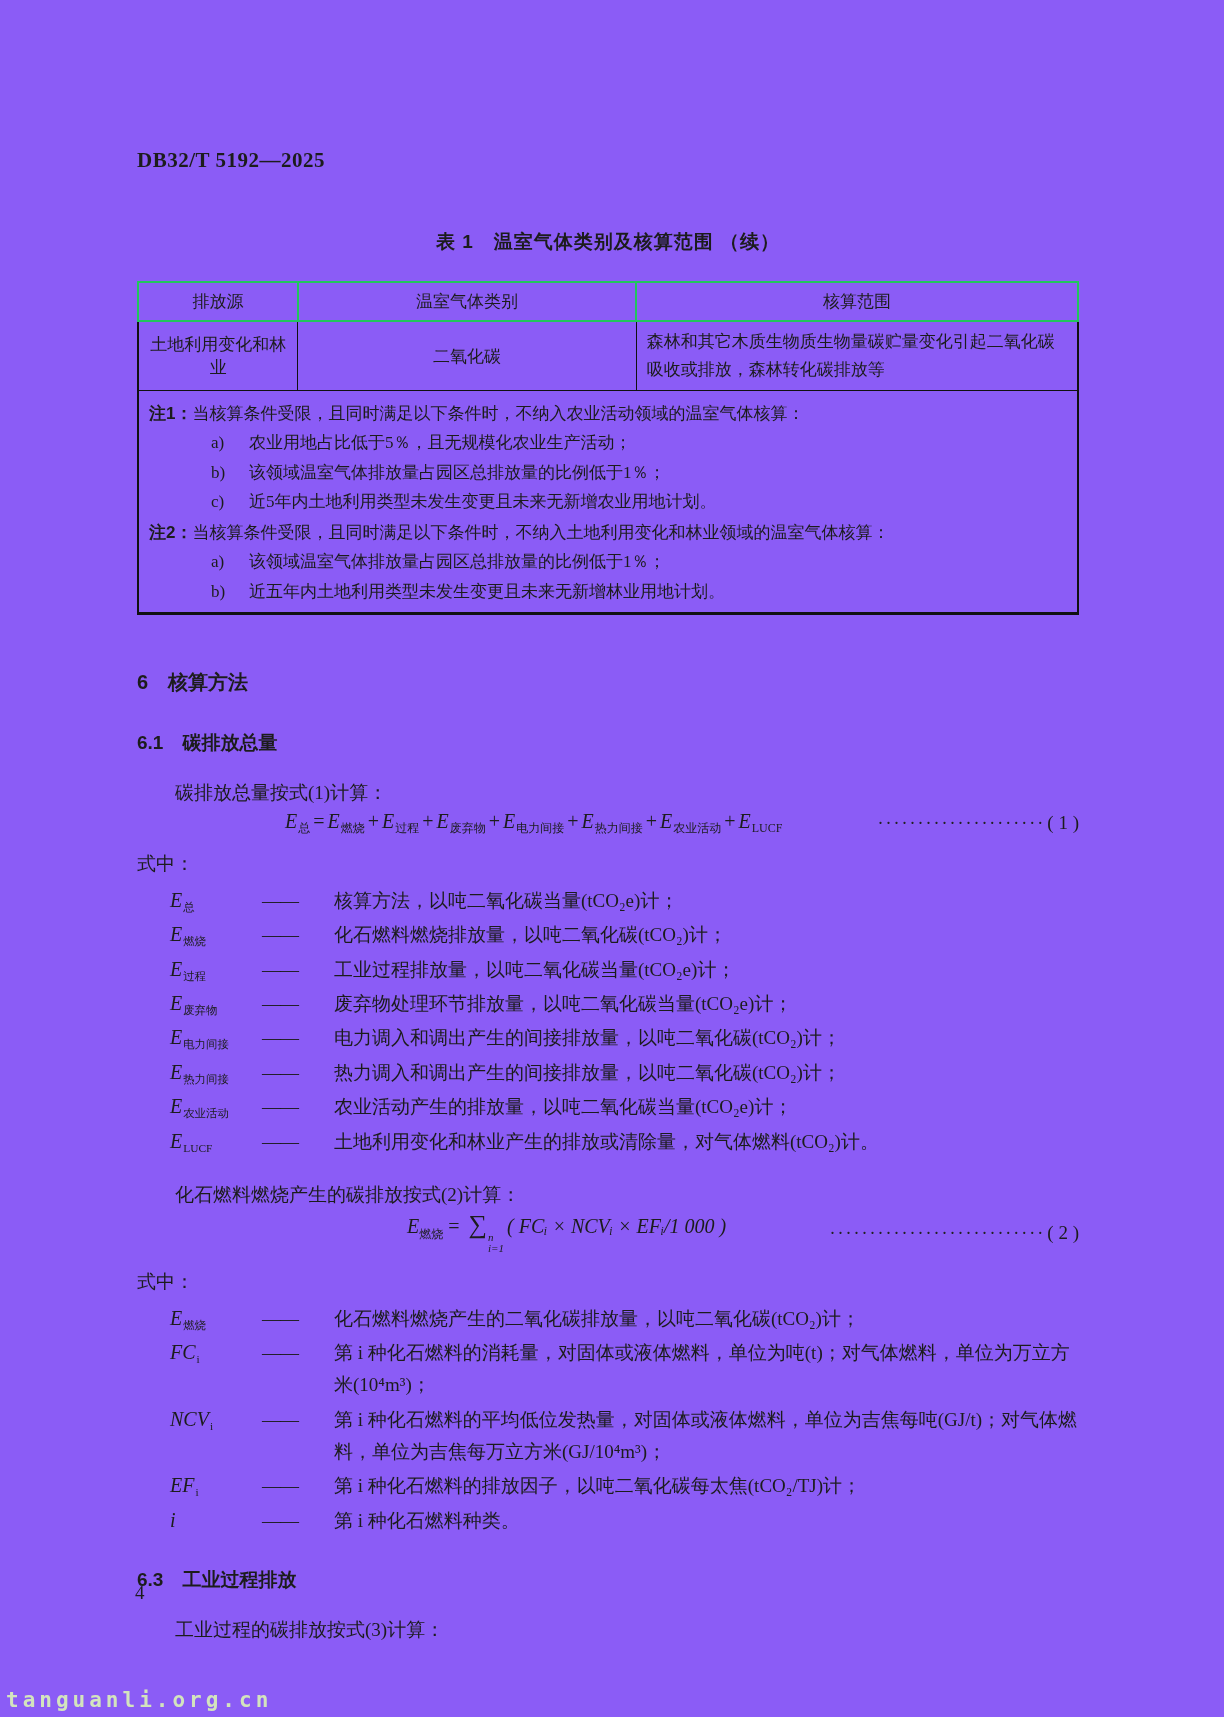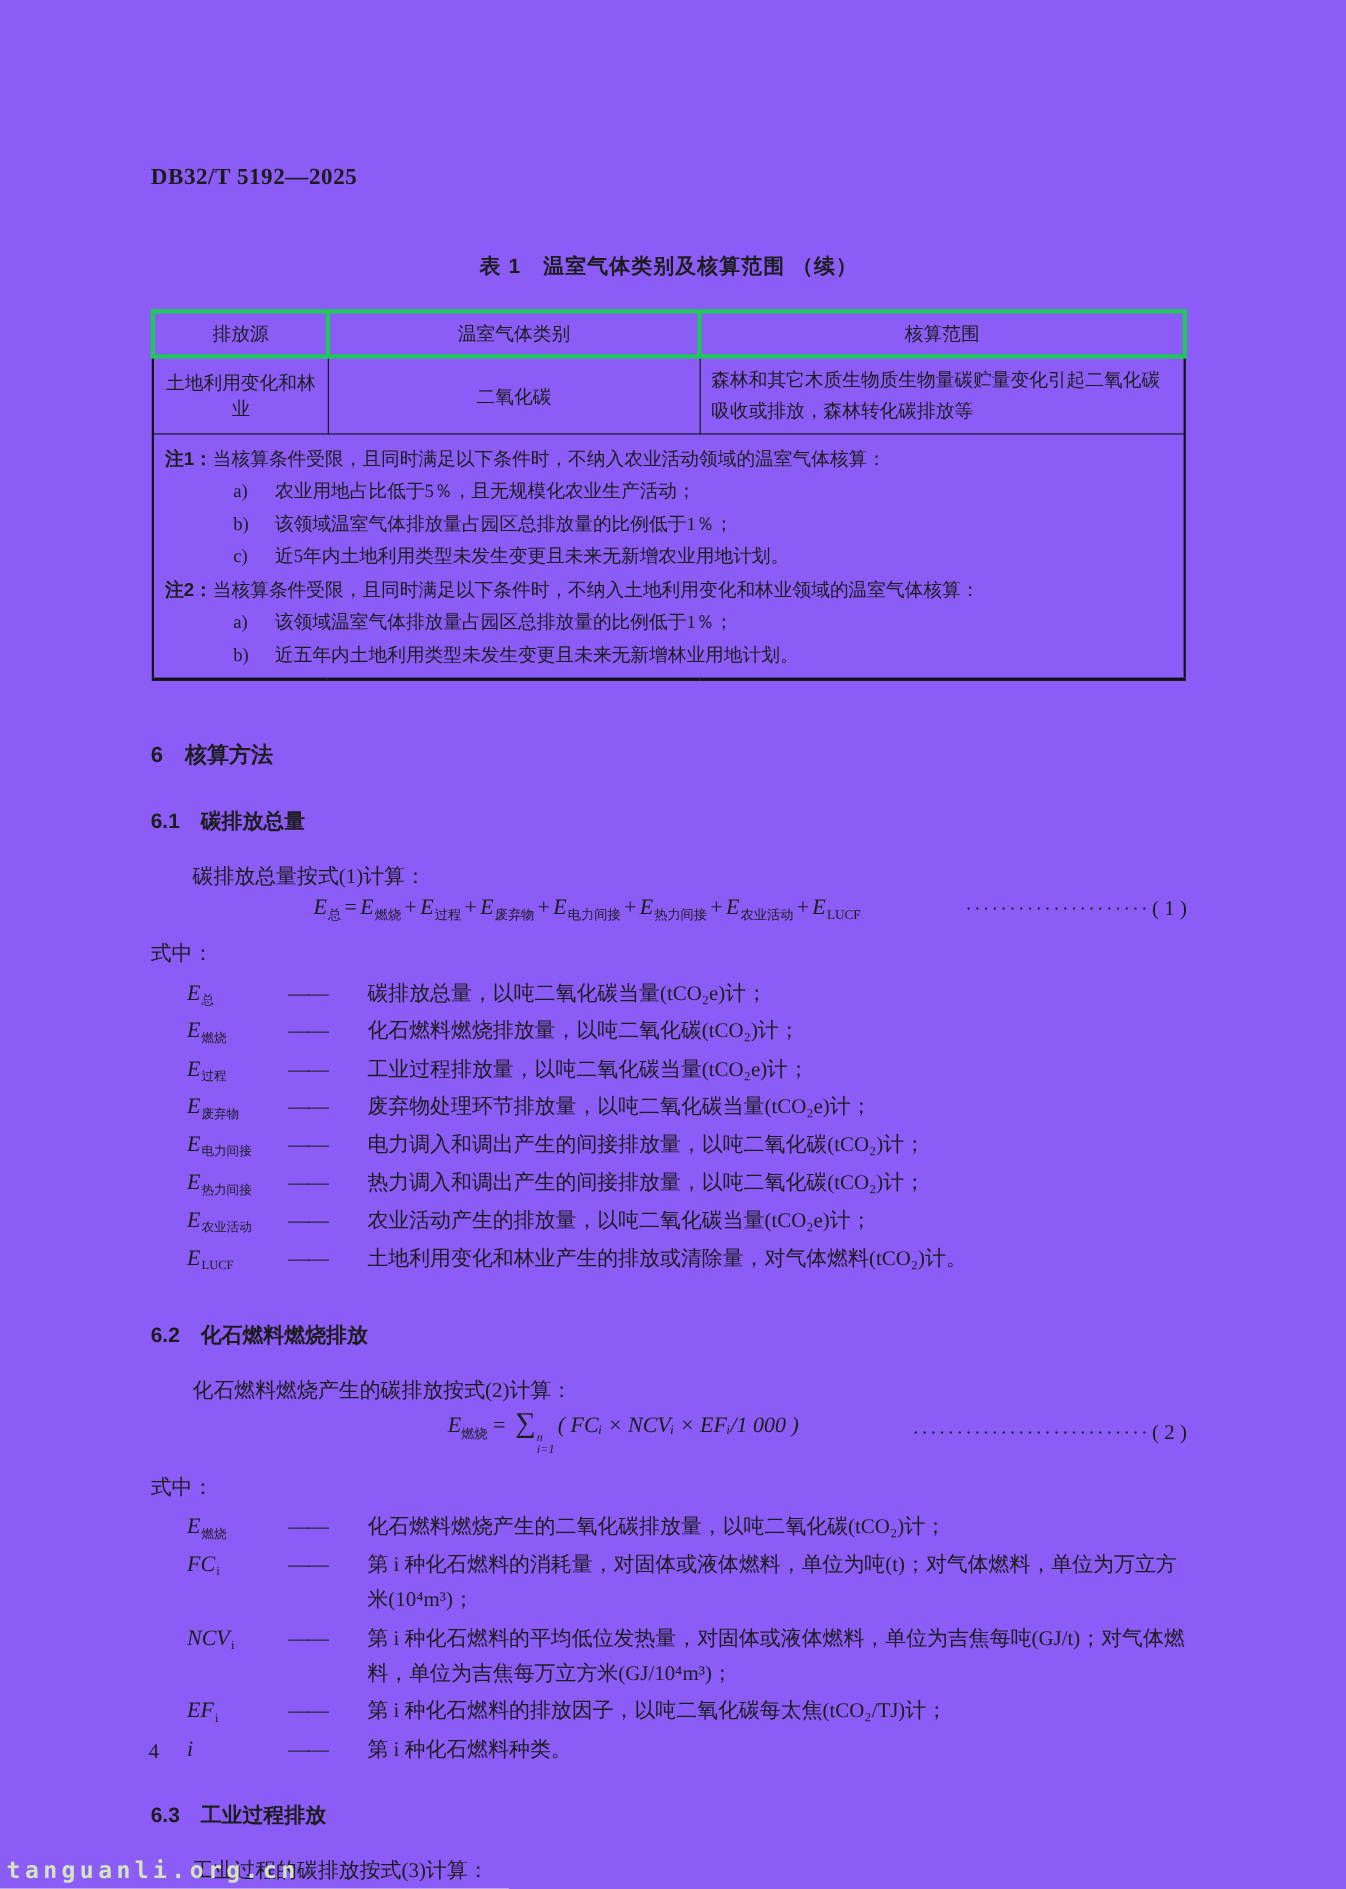--- a/index.html
+++ b/index.html
@@ -21,21 +21,21 @@
     margin-top:56px;text-align:center;
     font-family:"Liberation Sans","DejaVu Sans",sans-serif;
     font-weight:bold;font-size:19px;letter-spacing:1px;
   }
   table.gb-table{
     margin-top:26px;width:942px;border-collapse:collapse;
     border:2px solid #111;border-bottom-width:3px;
     font-size:17px;
   }
   table.gb-table th{
-    border:4px solid #22c55e;font-weight:normal;
+    border:2px solid #22c55e;font-weight:normal;
     padding:7px 4px;text-align:center;font-size:17px;
   }
   table.gb-table td{border:1px solid #111;padding:6px 10px;vertical-align:middle;}
   td.center{text-align:center;}
   td.scope-cell{text-align:left;line-height:1.65;padding:6px 14px;}
   td.notes-cell{padding:10px 16px 14px 16px;line-height:1.72;}
   .note-head{margin-top:2px;}
   .note-label{font-family:"Liberation Sans",sans-serif;font-weight:bold;}
   .note-item{margin-left:62px;}
   .ni-label{display:inline-block;min-width:38px;}
@@ -157,21 +157,21 @@
       <span class="f-num">( 1 )</span>
     </div>
 
     <p class="para where">式中：</p>
 
     <div class="def-list">
 
         <div class="def-item">
           <span class="def-sym"><i>E</i><sub>总</sub></span>
           <span class="def-dash">——</span>
-          <span class="def-desc">碳排放总量，以吨二氧化碳当量(tCO₂e)计；</span>
+          <span class="def-desc">核算方法，以吨二氧化碳当量(tCO₂e)计；</span>
         </div>
 
         <div class="def-item">
           <span class="def-sym"><i>E</i><sub>燃烧</sub></span>
           <span class="def-dash">——</span>
           <span class="def-desc">化石燃料燃烧排放量，以吨二氧化碳(tCO₂)计；</span>
         </div>
 
         <div class="def-item">
           <span class="def-sym"><i>E</i><sub>过程</sub></span>
@@ -203,21 +203,20 @@
           <span class="def-desc">农业活动产生的排放量，以吨二氧化碳当量(tCO₂e)计；</span>
         </div>
 
         <div class="def-item">
           <span class="def-sym"><i>E</i><sub>LUCF</sub></span>
           <span class="def-dash">——</span>
           <span class="def-desc">土地利用变化和林业产生的排放或清除量，对气体燃料(tCO₂)计。</span>
         </div>
       </div>
 
-    <h3 class="subsec" style="margin-top:40px">6.2　化石燃料燃烧排放</h3>
     <p class="para indent">化石燃料燃烧产生的碳排放按式(2)计算：</p>
 
     <div class="formula-line">
       <span class="f-body f2-body">
         <i>E</i><sub class="t-sub">燃烧</sub><span> = </span><span class="sigma">∑</span><span class="sum-lims">
             <span>n</span>
             <span>i=1</span>
           </span><i>( FCᵢ × NCVᵢ × EFᵢ/1 000 )</i>
       </span>
       <span class="f-dots">···························</span>

